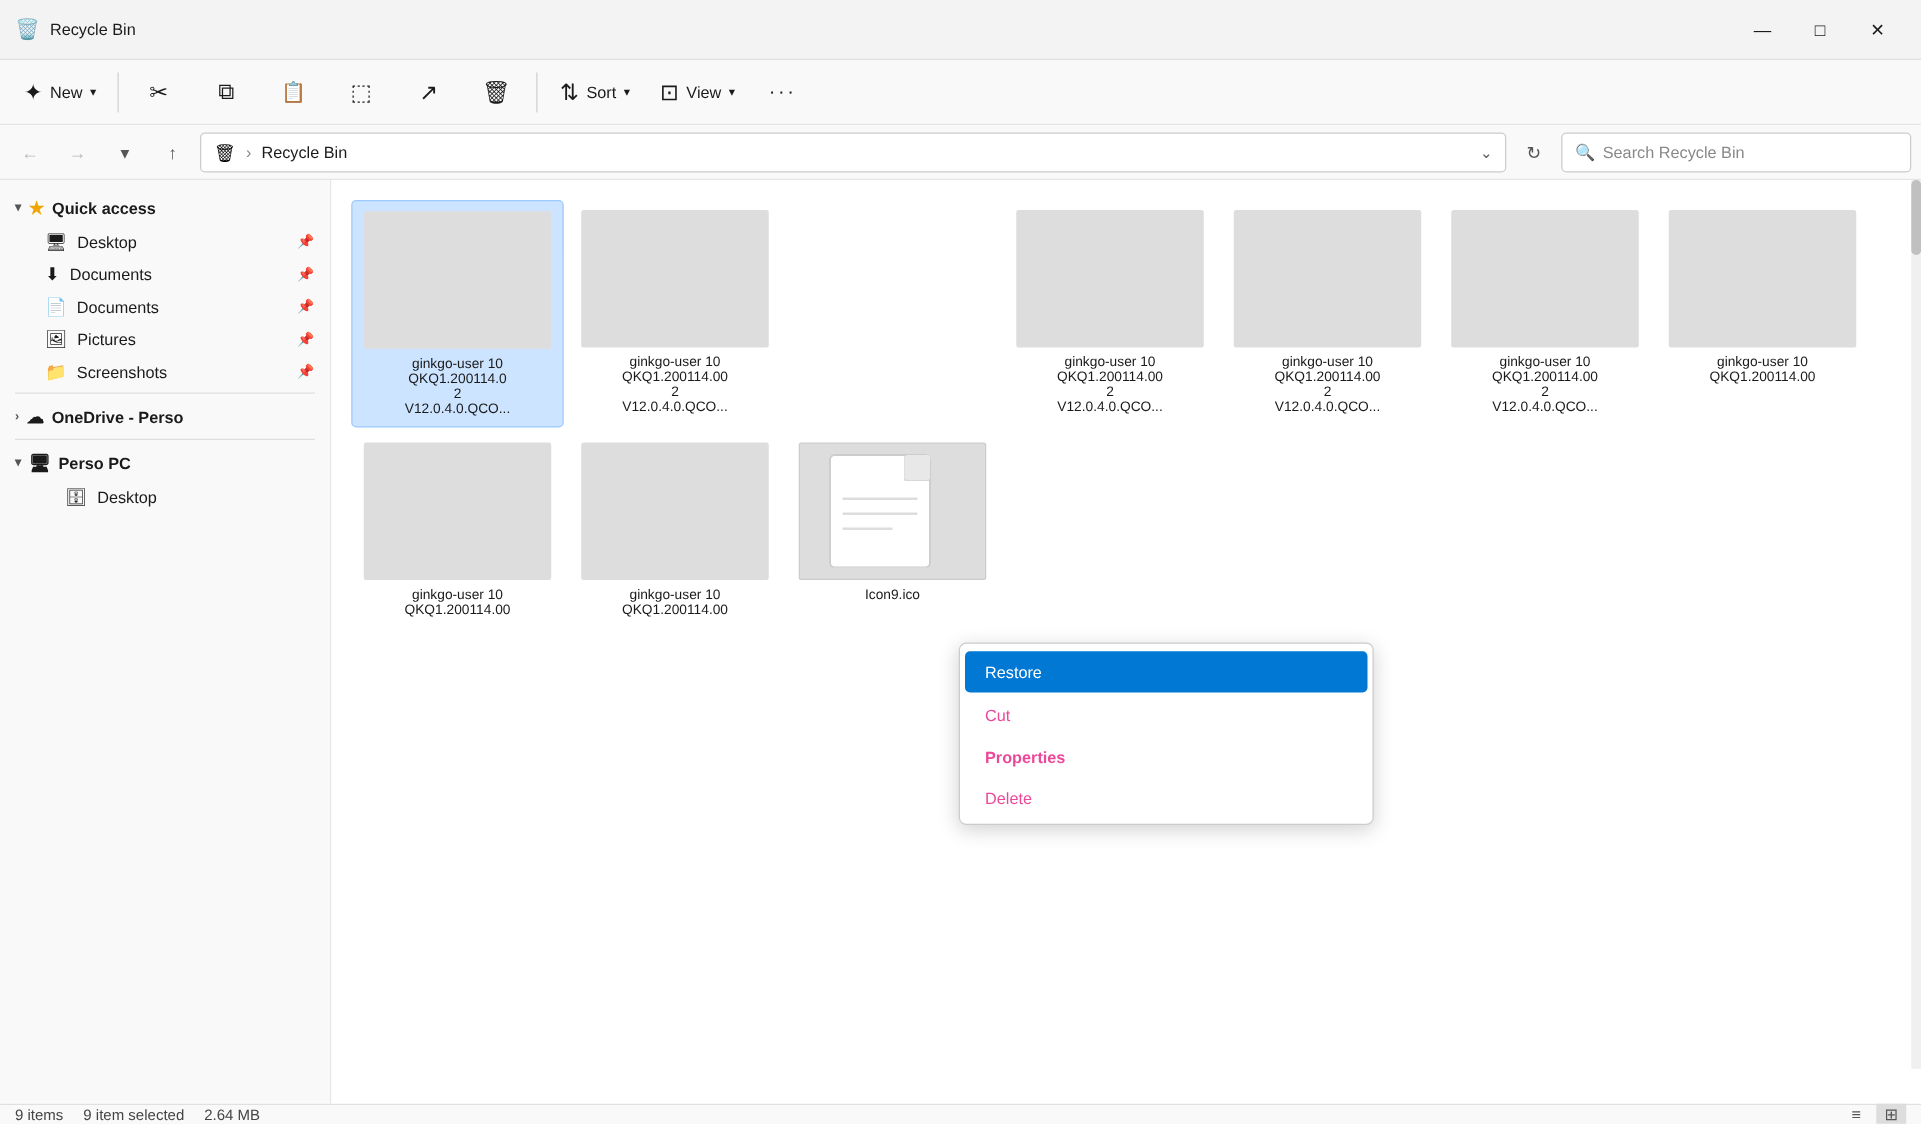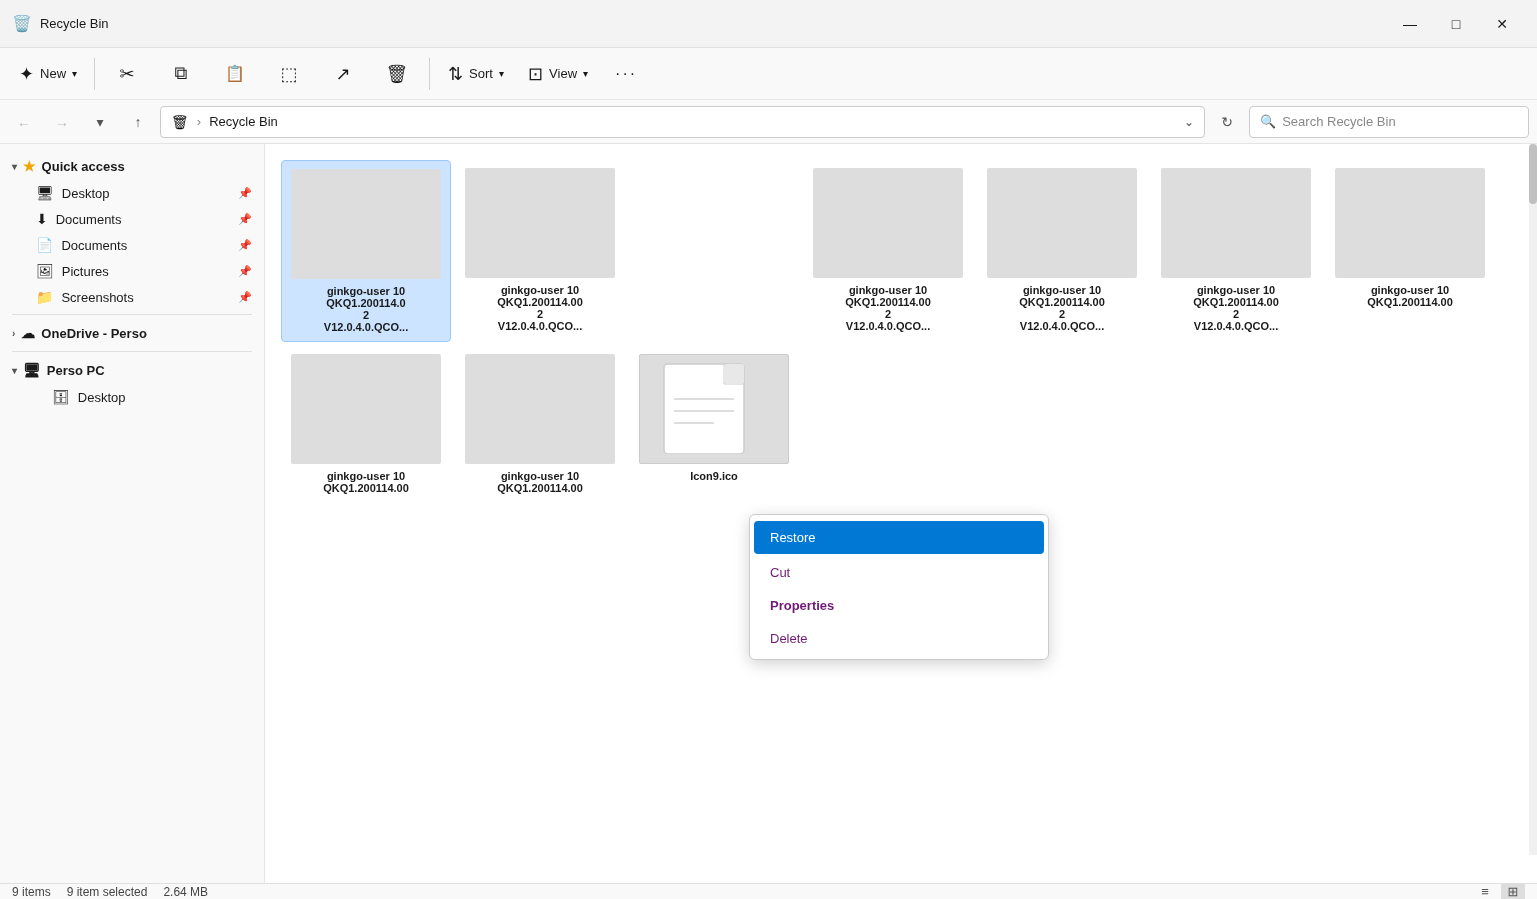--- a/index.html
+++ b/index.html
@@ -110,21 +110,21 @@
     .content-area {
       flex: 1; background: white; overflow: hidden; position: relative;
       display: flex; flex-direction: column;
     }
     .file-grid {
       display: flex; flex-wrap: wrap; gap: 4px; padding: 16px;
       align-content: flex-start; flex: 1; overflow-y: auto;
     }
     .file-item {
       width: 170px; display: flex; flex-direction: column; align-items: center;
-      padding: 8px; border-radius: 4px; cursor: pointer; position: relative; font-weight: bold;
+      padding: 8px; border-radius: 4px; cursor: pointer; position: relative;
     }
     .file-item.selected { background: #cce4ff; border: 1px solid #99c9ff; }
     .file-item .thumb {
       width: 150px; height: 110px; object-fit: cover; border-radius: 2px;
       background: #ddd; overflow: hidden;
     }
     .file-item .file-name {
       font-size: 11px; text-align: center; margin-top: 6px; color: #1a1a1a;
       word-break: break-word; max-width: 150px;
     }
@@ -135,27 +135,27 @@
     .thumb-shore1 { background: linear-gradient(180deg, #b0c8e8 0%, #8ab0d0 40%, #a0a898 60%, #707860 100%); }
     .thumb-sunset2 { background: linear-gradient(180deg, #ff8800 0%, #dd5500 35%, #223322 55%, #111 100%); }
     .thumb-coast1 { background: linear-gradient(180deg, #99bbdd 0%, #7799cc 30%, #334455 60%, #223 80%, #665544 100%); }
     .thumb-blosom { background: linear-gradient(180deg, #88cc88 0%, #aaddaa 30%, #dd99bb 50%, #cc88aa 70%, #558855 100%); }
     .thumb-road2 { background: linear-gradient(180deg, #99bbcc 0%, #aabbcc 30%, #888 50%, #666 70%, #444 100%); }
     .thumb-water { background: linear-gradient(180deg, #aabbcc 0%, #99aaaa 30%, #778877 50%, #556655 70%, #334433 100%); }
     .thumb-file { background: white; border: 1px solid #ccc; display: flex; align-items: flex-start; justify-content: flex-end; padding: 4px; }
 
     
     .context-menu {
-      position: absolute; top: 370px; left: 484px;
+      position: absolute; top: 370px; left: 502px;
       background: white; border: 1px solid #ccc; border-radius: 6px;
       box-shadow: 0 4px 16px rgba(0,0,0,0.18); z-index: 100;
-      width: 300px; padding: 4px 0;
+      width: 332px; padding: 4px 0;
     }
     .ctx-item {
-      padding: 9px 20px; font-size: 13px; cursor: pointer; color: #701a75;
+      padding: 9px 20px; font-size: 13px; cursor: pointer; color: #ec4899;
     }
     .ctx-item.restore { background: #0078d4; color: white; border-radius: 4px; margin: 2px 4px; padding: 9px 16px; }
     .ctx-item.bold { font-weight: 700; }
 
     
     .status-bar {
       height: 16px; background: #f9f9f9; border-top: 1px solid #e0e0e0;
       display: flex; align-items: center; padding: 0 12px; gap: 16px;
       font-size: 12px; color: #444;
     }

